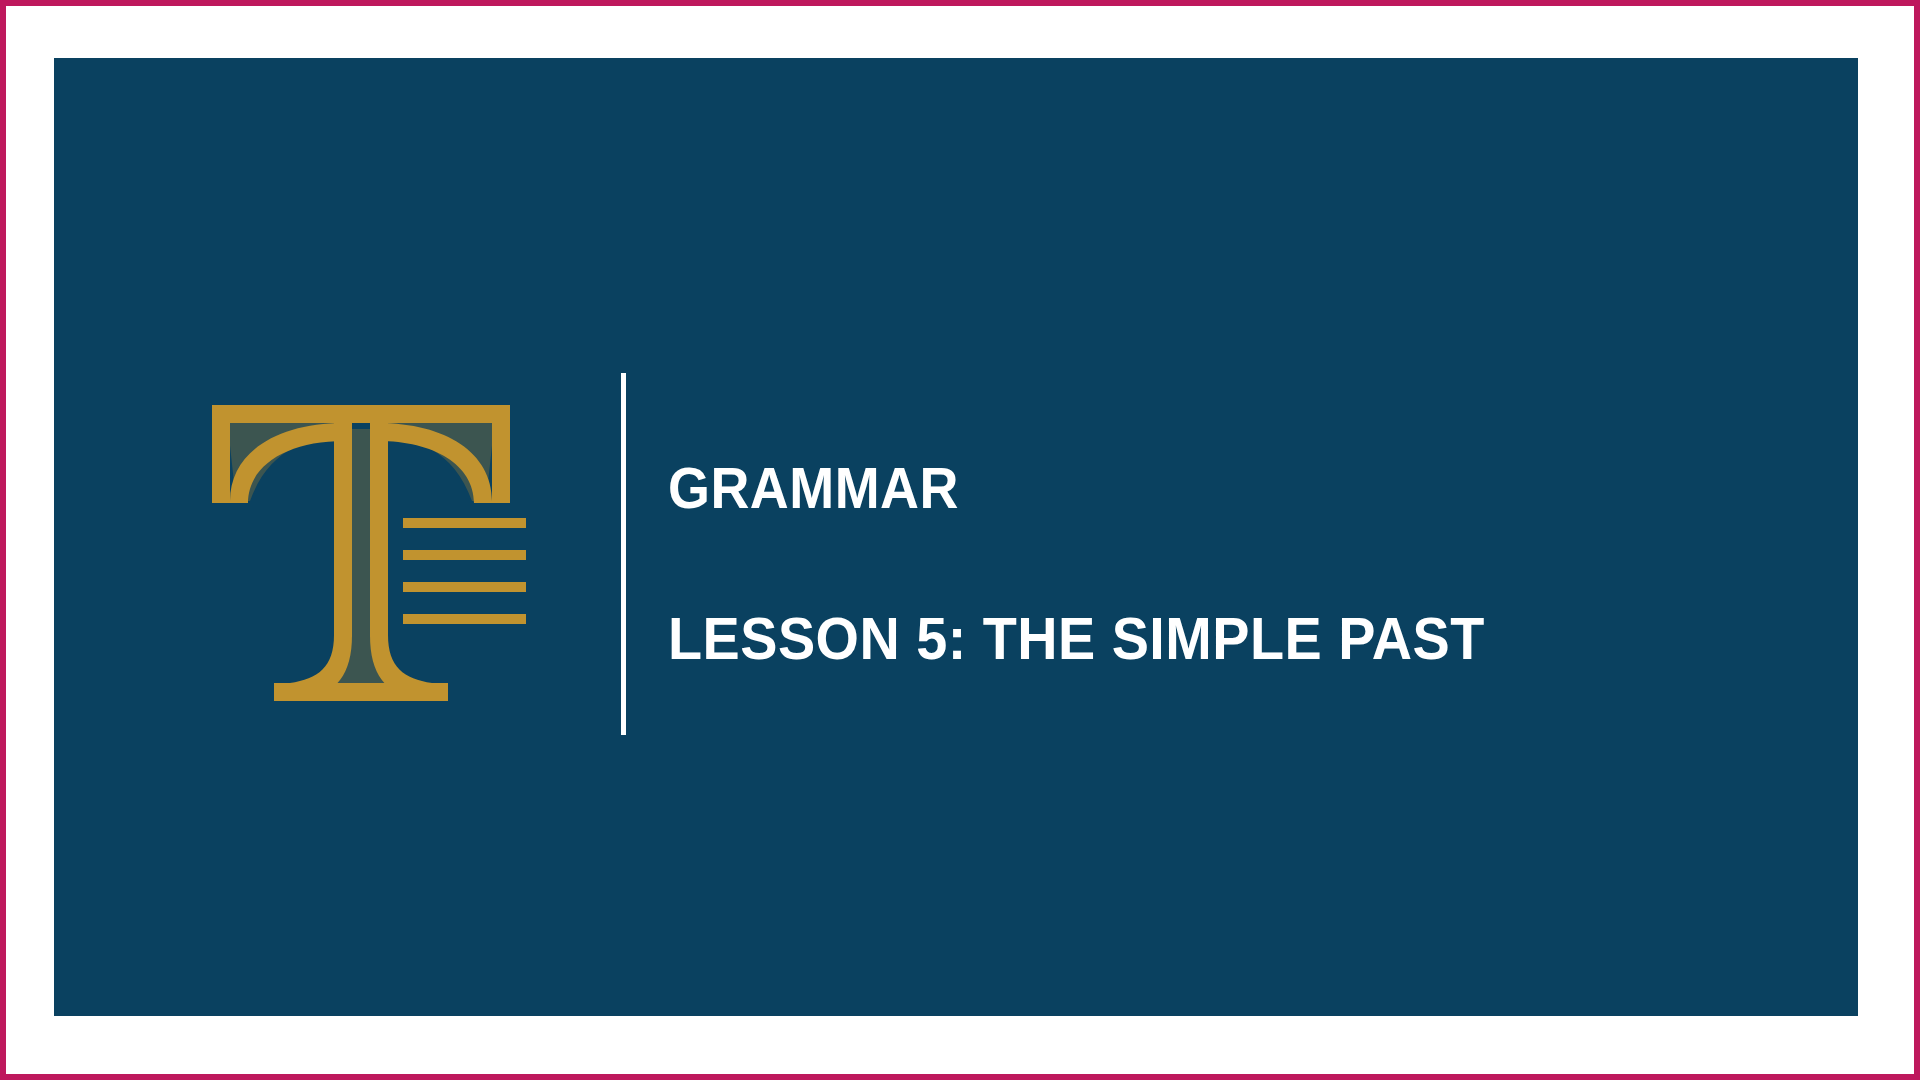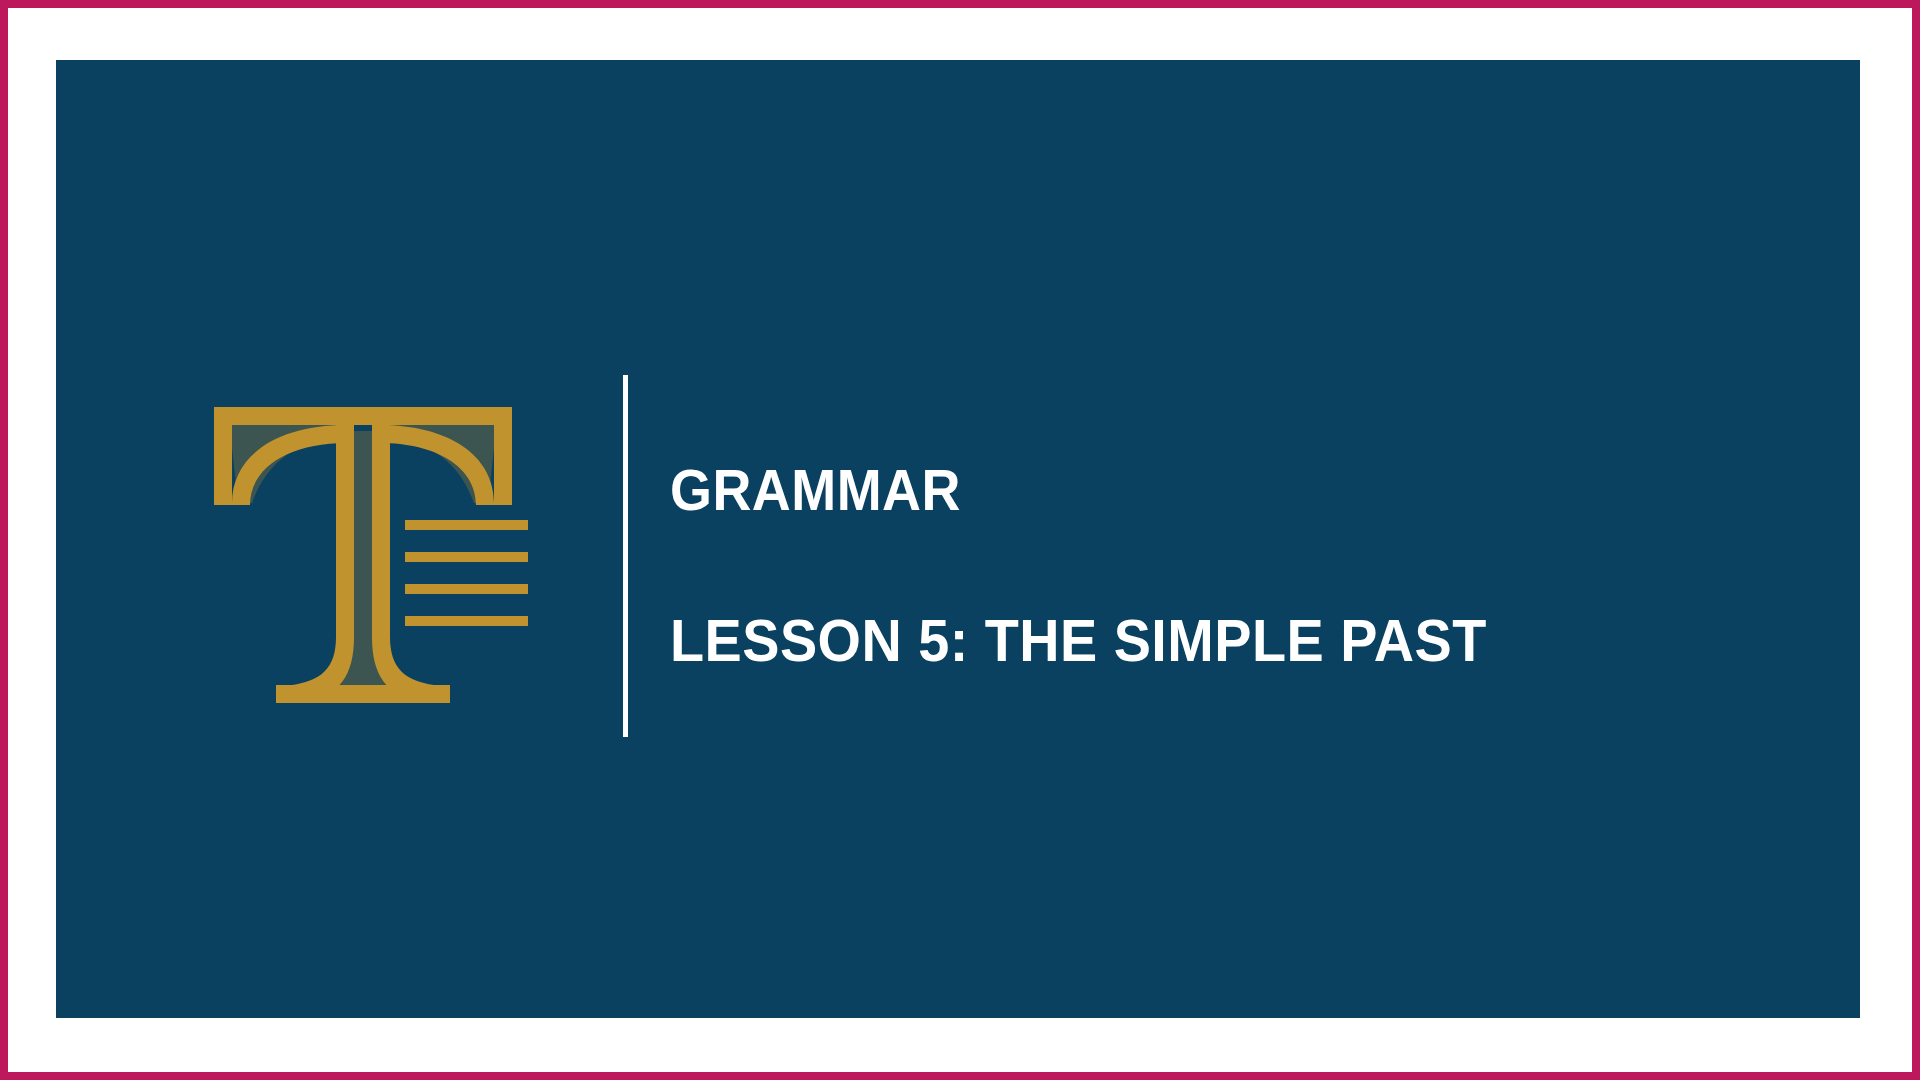--- a/index.html
+++ b/index.html
@@ -15,21 +15,21 @@
     font-family: "Liberation Sans", sans-serif;
   }
 
   
   .slide {
     position: relative;
     width: 1920px;
     height: 1080px;
     background: #ffffff;
     box-sizing: border-box;
-    border: 8px solid #be185d;
+    border: 6px solid #be185d;
   }
 
   
   .panel {
     position: absolute;
     left: 48px;
     top: 52px;
     width: 1804px;
     height: 958px;
     background: #0a4160;

